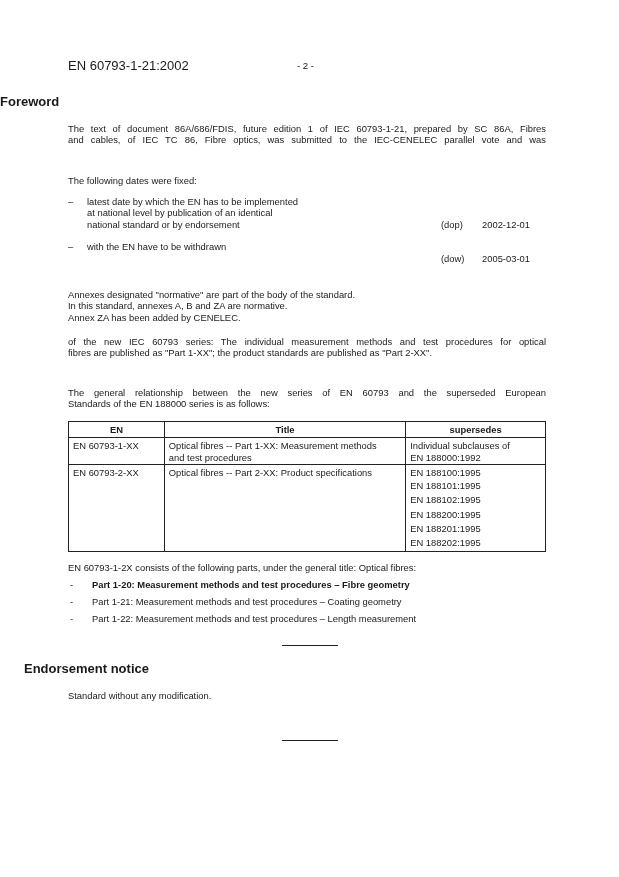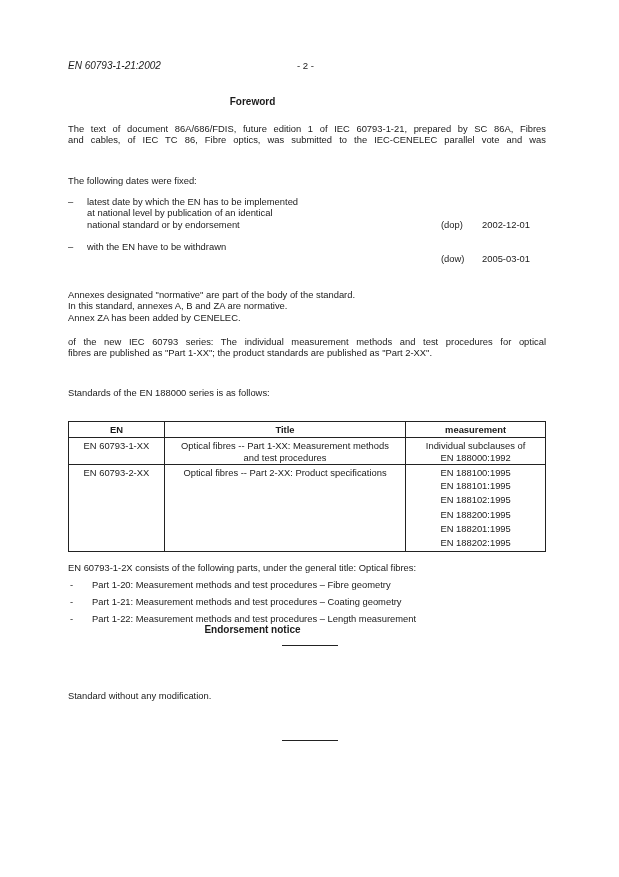--- a/index.html
+++ b/index.html
@@ -1,30 +1,30 @@
 <!DOCTYPE html>
 <html><head>
 <meta charset="utf-8">
 <style>
   html, body { margin: 0; padding: 0; background: #ffffff; }
   body { width: 619px; height: 877px; position: relative; overflow: hidden;
          font-family: "Liberation Sans", sans-serif; color: #1a1a1a; font-size: 9.4px; line-height: 11.4px; }
   .abs { position: absolute; }
-  .header-left { left: 68px; top: 60px; font-size: 10px; font-style: italic; }
+  .header-left { left: 68px; top: 60px; font-size: 13px; }
   .header-center { left: 297px; top: 60px; font-size: 9.6px; }
-  .heading { left: 0; width: 505px; text-align: center; font-weight: bold; font-size: 10px; }
+  .heading { left: 0; width: 505px; font-weight: bold; font-size: 13px; }
   .para { left: 68px; width: 478px; text-align: justify; }
   .para span { display: block; }
   .justify-line { text-align: justify; text-align-last: justify; }
   .dash { left: 68px; }
   .item-text { left: 87px; }
   .code { left: 441px; }
   .date { left: 482px; }
   table.rel { position: absolute; left: 68px; top: 421px; width: 478px; border-collapse: collapse; font-size: 9.4px; border-radius: 23px; }
-  table.rel td, table.rel th { border: 1px solid #222; vertical-align: top; padding: 2px 4px 1px 4px; line-height: 11.4px; text-align: center; }
+  table.rel td, table.rel th { border: 1px solid #222; vertical-align: top; padding: 2px 4px 1px 4px; line-height: 11.4px; }
   table.rel th { font-weight: bold; text-align: center; padding: 2px 4px 2px 4px; }
   table.rel col.c1 { width: 96px; }
   table.rel col.c2 { width: 242px; }
   table.rel col.c3 { width: 140px; }
   .sup-line { display: block; height: 14.2px; line-height: 14.2px; }
   .sup-line:first-child { line-height: 11.4px; height: 12px; }
   .rule { height: 0; border-top: 1px solid #222; width: 56px; left: 282px; }
   .part-dash { left: 70px; }
   .part-text { left: 92px; }
 </style>
@@ -64,34 +64,35 @@
   <span>In this standard, annexes A, B and ZA are normative.</span>
   <span>Annex ZA has been added by CENELEC.</span>
 </div>
 
 <div class="abs para" style="top:336px;">
   <span class="justify-line">of the new IEC 60793 series: The individual measurement methods and test procedures for optical</span>
   <span>fibres are published as "Part 1-XX"; the product standards are published as "Part 2-XX".</span>
 </div>
 
 <div class="abs para" style="top:387px;">
+  <span class="justify-line">The general relationship between the new series of EN 60793 and the superseded European</span>
   <span>Standards of the EN 188000 series is as follows:</span>
 </div>
 
 <table class="rel">
   <colgroup>
       <col class="c1">
       <col class="c2">
       <col class="c3">
     </colgroup>
   <thead>
     <tr>
       <th>EN</th>
       <th>Title</th>
-      <th>measurement</th>
+      <th>supersedes</th>
     </tr>
   </thead>
   <tbody>
     <tr>
       <td>EN 60793-1-XX</td>
       <td>
         <div>Optical fibres -- Part 1-XX: Measurement methods</div>
         <div>and test procedures</div>
       </td>
       <td>
@@ -111,26 +112,26 @@
         <span class="sup-line">EN 188200:1995</span>
         <span class="sup-line">EN 188201:1995</span>
         <span class="sup-line">EN 188202:1995</span>
       </td>
     </tr>
   </tbody>
 </table>
 
 <div class="abs para" style="top:562px;">EN 60793-1-2X consists of the following parts, under the general title: Optical fibres:</div>
 <div class="abs part-dash" style="top:579px;">-</div>
-<div class="abs part-text" style="top:579px;">Part 1-20: Measurement methods and test procedures – Fibre geometry</div>
+<div class="abs part-text" style="top:579px;font-weight:bold;">Part 1-20: Measurement methods and test procedures – Fibre geometry</div>
 <div class="abs part-dash" style="top:596px;">-</div>
 <div class="abs part-text" style="top:596px;">Part 1-21: Measurement methods and test procedures – Coating geometry</div>
 <div class="abs part-dash" style="top:613px;">-</div>
 <div class="abs part-text" style="top:613px;">Part 1-22: Measurement methods and test procedures – Length measurement</div>
 
 <div class="abs rule" style="top:645px;"></div>
 
-<div class="abs heading" style="top:624px;">Endorsement notice</div>
+<div class="abs heading" style="top:663px;padding-left:24px;">Endorsement notice</div>
 <div class="abs para" style="top:690px;">
   <span>Standard without any modification.</span>
 </div>
 
 <div class="abs rule" style="top:740px;"></div>
 
 </body></html>

